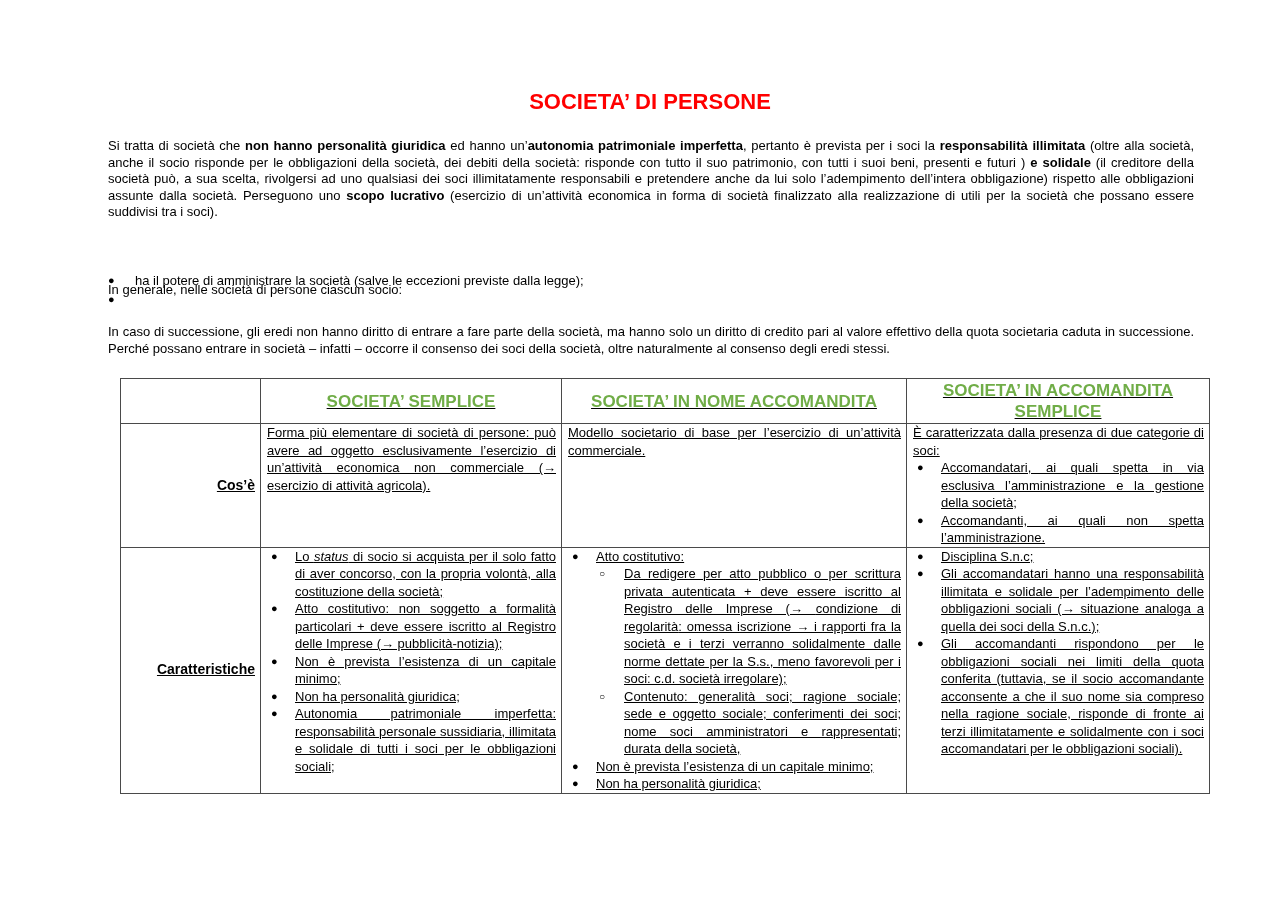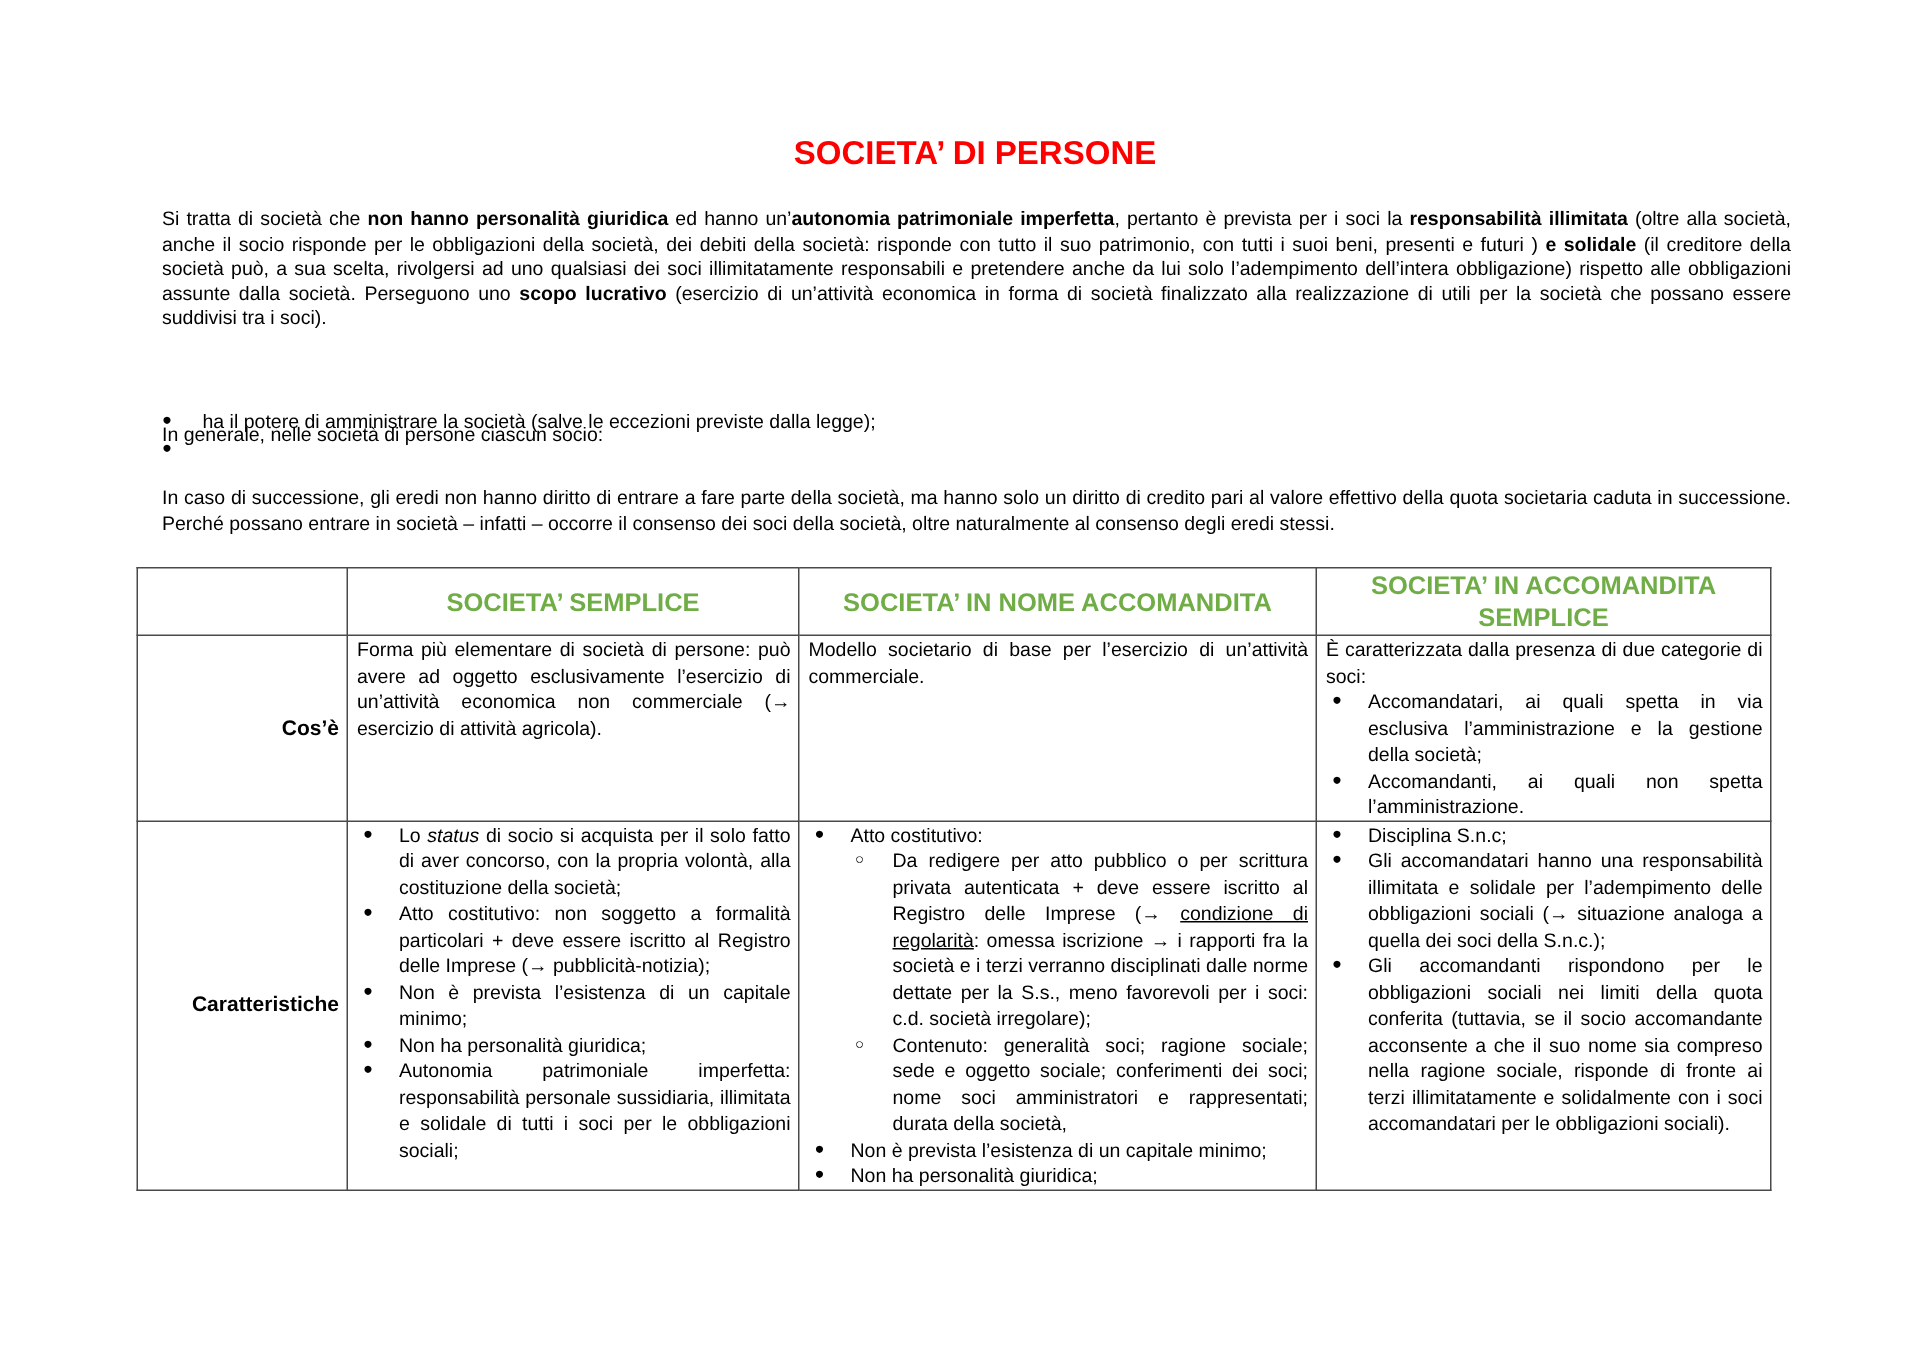--- a/index.html
+++ b/index.html
@@ -57,26 +57,27 @@
     left: 0;
     top: 0;
     font-size: 11px;
   }
   .succession { top: 324px; }
   b { font-weight: bold; }
 
   
   .comp-table {
     position: absolute;
-    left: 91px;
+    left: 120px;
     top: 378px;
     border-collapse: collapse;
     table-layout: fixed;
     font-size: 13px;
     line-height: 17.5px;
+    text-decoration: underline;
   }
   .comp-table td, .comp-table th {
     border: 1.5px solid #4a4a4a;
     vertical-align: top;
     padding: 0 5px 0 6px;
   }
   .comp-table th {
     color: #70ad47;
     font-size: 17px;
     font-weight: bold;
@@ -218,21 +219,21 @@
       </ul>
     </td>
     <td>
       <ul class="cell-list">
         <li>
           <span class="dot">●</span>
           <span>Atto costitutivo:</span>
           <ul class="sub-list">
             <li>
               <span class="circ">○</span>
-              <span>Da redigere per atto pubblico o per scrittura privata autenticata + deve essere iscritto al Registro delle Imprese (→ </span><span class="u">condizione di regolarità</span><span>: omessa iscrizione → i rapporti fra la società e i terzi verranno disciplinati dalle norme dettate per la S.s., meno favorevoli per i soci: c.d. società irregolare);</span>
+              <span>Da redigere per atto pubblico o per scrittura privata autenticata + deve essere iscritto al Registro delle Imprese (→ </span><span class="u">condizione di regolarità</span><span>: omessa iscrizione → i rapporti fra la società e i terzi verranno solidalmente dalle norme dettate per la S.s., meno favorevoli per i soci: c.d. società irregolare);</span>
             </li>
             <li>
               <span class="circ">○</span>
               <span>Contenuto: generalità soci; ragione sociale; sede e oggetto sociale; conferimenti dei soci; nome soci amministratori e rappresentati; durata della società,</span>
             </li>
           </ul>
         </li>
         <li>
           <span class="dot">●</span>
           <span>Non è prevista l’esistenza di un capitale minimo;</span>

